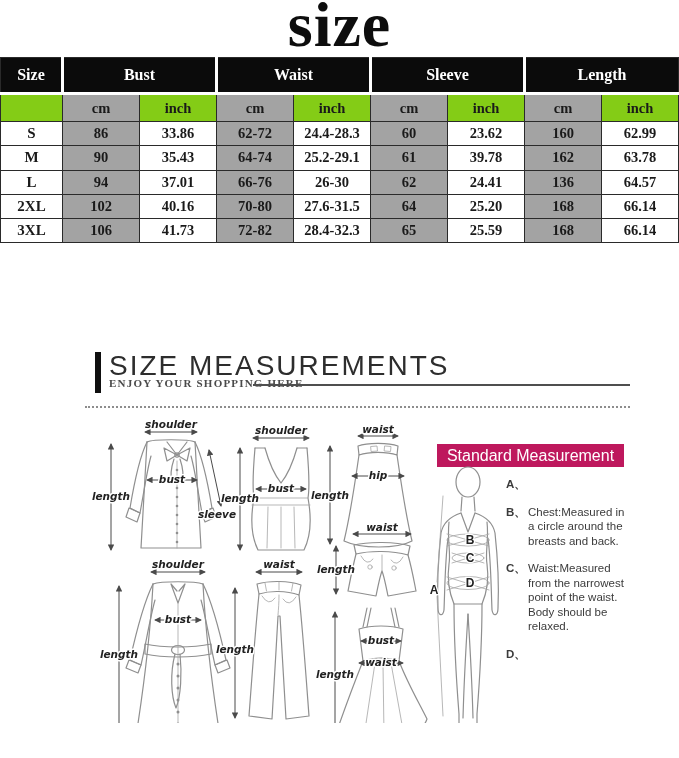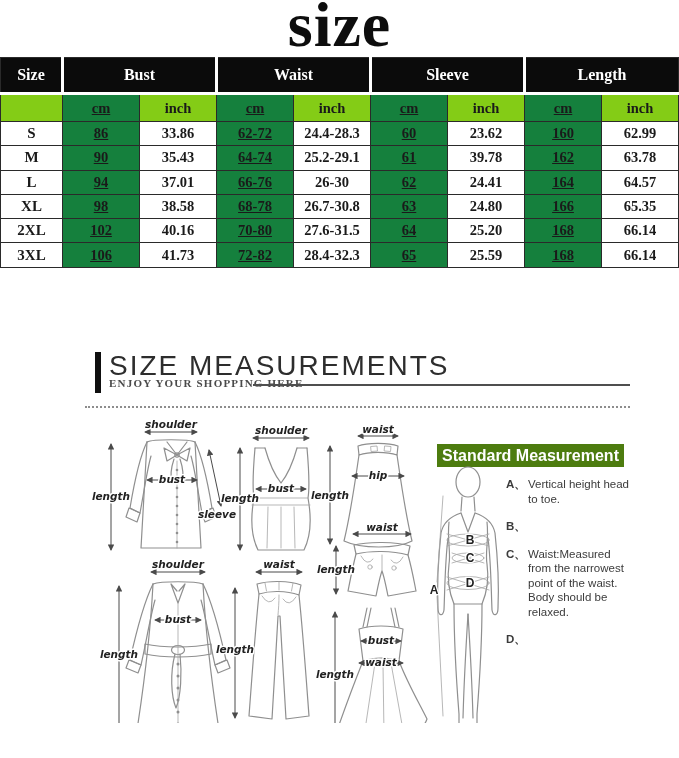--- a/index.html
+++ b/index.html
@@ -16,39 +16,39 @@
   table.size { border-collapse:collapse; width:679px; table-layout:fixed; }
   table.size th, table.size td { border:1.6px solid #2a2a2a; text-align:center; vertical-align:middle;
            padding:0; font-weight:bold; color:#1a1a1a; }
   tr.grp th { background:#0b0b0b; color:#ffffff; font-size:16px; height:34px;
            border-left:3px solid #ffffff; border-right:3px solid #ffffff; border-bottom:3px solid #ffffff;
            border-top:1.6px solid #2a2a2a; }
   tr.grp th:first-child { border-left:1.6px solid #2a2a2a; }
   tr.grp th:last-child  { border-right:1.6px solid #2a2a2a; }
   tr.sub th { height:26px; font-size:14.5px; background:#84cc16; }
   table.size tbody td { height:23.3px; font-size:14.5px; background:#ffffff; }
-  table.size .cm { background:#15803d;text-decoration:underline; }
+  table.size .cm { background:#a3a3a3; }
   table.size tbody td:first-child { font-size:15px; }
 
   
   .sec-bar   { position:absolute; left:95px;  top:352px; width:6px; height:41px; background:#0f0f0f; }
   .sec-title { position:absolute; left:109px; top:350px; font-family:"Liberation Sans",sans-serif;
                font-size:28px; font-weight:400; letter-spacing:2px; color:#2d2d2d; }
   .sec-sub   { position:absolute; left:109px; top:377px; font-size:11px; font-weight:bold;
                letter-spacing:1.2px; color:#4a4a4a; font-family:Liberation Serif, serif; }
   .sec-line  { position:absolute; left:253px; top:384px; width:377px; border-top:2px solid #4f4f4f; }
 
   .dotted { position:absolute; border-top:2px dotted #8d8d8d; height:0; }
   #dot-top    { left:85px; top:406px; width:545px; }
   #dot-bottom { left:85px; top:747px; width:555px; }
 
   
   .std-header { position:absolute; left:437px; top:444px; width:187px; height:23px;
-                background:#4d7c0f; color:#ffffff; text-align:center; line-height:23px;
-                font-family:"Liberation Sans",sans-serif; font-size:16px; font-weight:bold; }
+                background:#be185d; color:#ffffff; text-align:center; line-height:23px;
+                font-family:"Liberation Sans",sans-serif; font-size:16px; font-weight:normal; }
   .std-list { position:absolute; left:506px; top:477px; width:126px;
               font-family:"Liberation Sans",sans-serif; font-size:11.5px; line-height:14.5px; color:#3b3b3b; }
   .std-item { display:flex; margin-bottom:13px; }
   .std-key  { flex:0 0 22px; font-weight:bold; }
 
   
   svg.draw { position:absolute; overflow:visible; }
   .cl  { fill:none; stroke:#8f8f8f; stroke-width:1.2; stroke-linecap:round; stroke-linejoin:round; }
   .cl2 { fill:none; stroke:#a5a5a5; stroke-width:0.8; stroke-linecap:round; }
   .dim { stroke:#4a4a4a; stroke-width:1; fill:none; }
@@ -132,33 +132,22 @@
             <td>63.78</td>
           </tr>
           <tr>
             <td>L</td>
             <td class="cm">94</td>
             <td>37.01</td>
             <td class="cm">66-76</td>
             <td>26-30</td>
             <td class="cm">62</td>
             <td>24.41</td>
-            <td class="cm">164</td>
+            <td class="cm">136</td>
             <td>64.57</td>
-          </tr>
-          <tr>
-            <td>XL</td>
-            <td class="cm">98</td>
-            <td>38.58</td>
-            <td class="cm">68-78</td>
-            <td>26.7-30.8</td>
-            <td class="cm">63</td>
-            <td>24.80</td>
-            <td class="cm">166</td>
-            <td>65.35</td>
           </tr>
           <tr>
             <td>2XL</td>
             <td class="cm">102</td>
             <td>40.16</td>
             <td class="cm">70-80</td>
             <td>27.6-31.5</td>
             <td class="cm">64</td>
             <td>25.20</td>
             <td class="cm">168</td>
@@ -331,24 +320,24 @@
     <path class="cl2" d="M9,116 L15,30 M9,130 L15,250"></path>
     <text class="big" x="6" y="128">A</text>
     <text class="big" x="42" y="78">B</text>
     <text class="big" x="42" y="96">C</text>
     <text class="big" x="42" y="121">D</text>
   </svg>
 
   <div class="std-list">
       <div class="std-item">
         <span class="std-key">A、</span>
-        <span class="std-text">Vertical height head to toe.</span>
       </div>
       <div class="std-item">
         <span class="std-key">B、</span>
+        <span class="std-text">Chest:Measured in a circle around the breasts and back.</span>
       </div>
       <div class="std-item">
         <span class="std-key">C、</span>
         <span class="std-text">Waist:Measured from the narrowest point of the waist. Body should be relaxed.</span>
       </div>
       <div class="std-item">
         <span class="std-key">D、</span>
       </div>
     </div>
 

